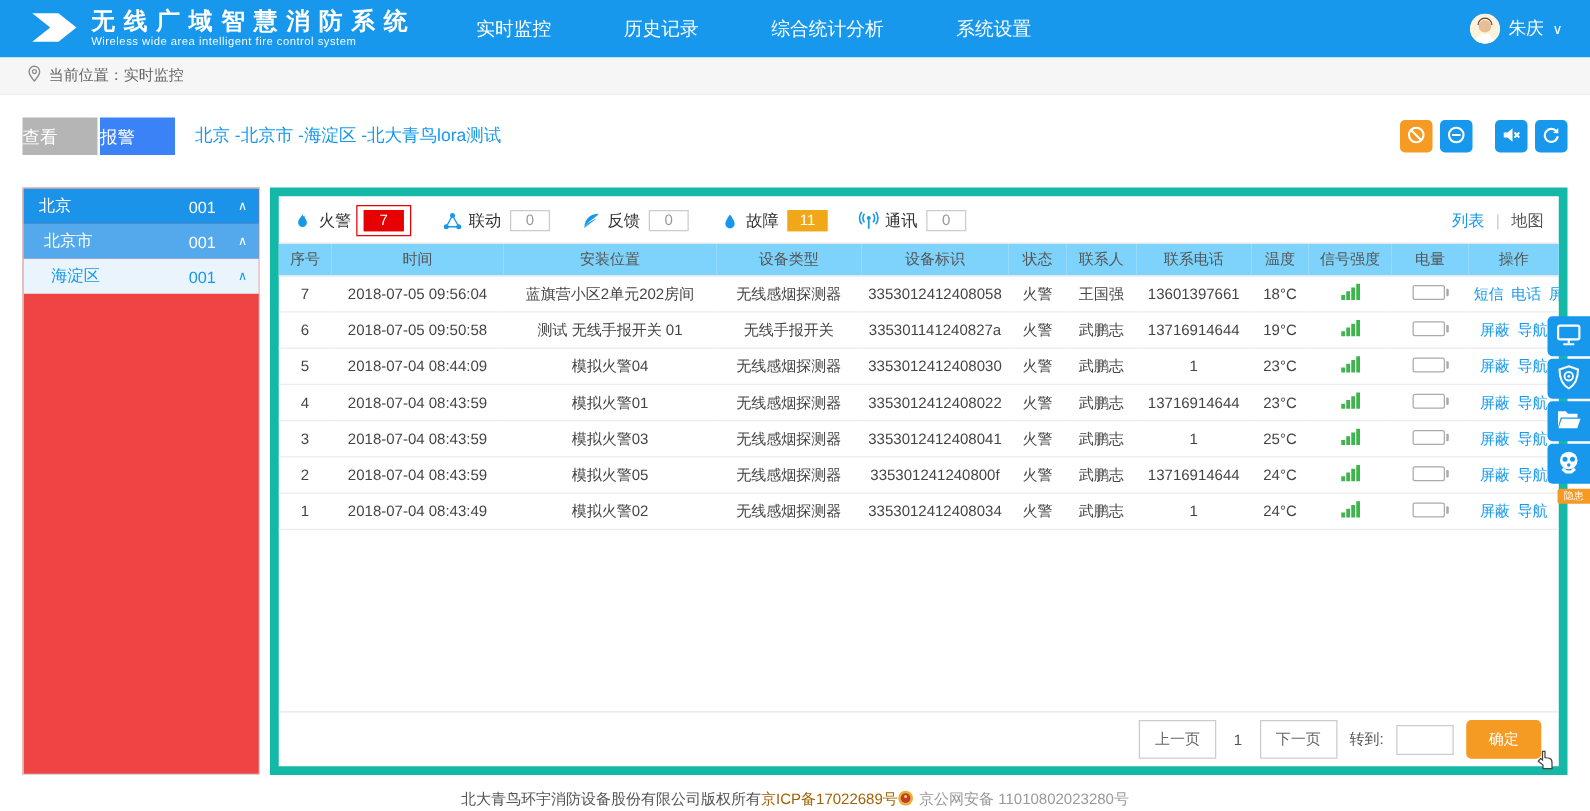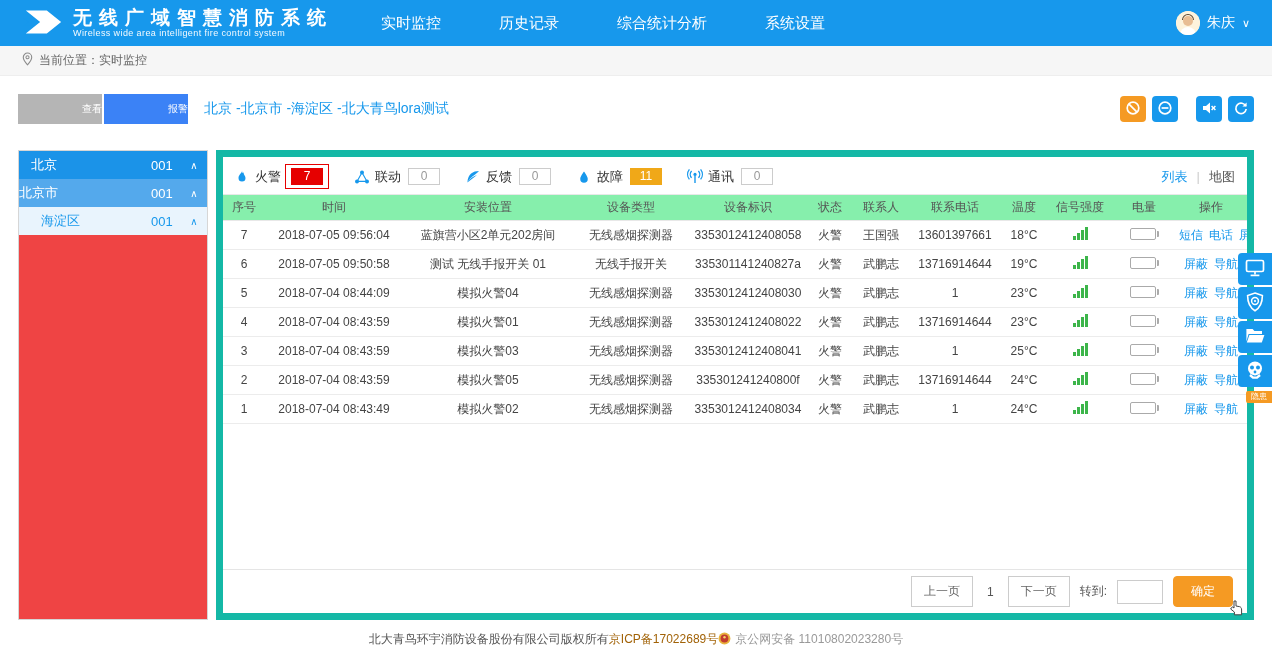--- a/index.html
+++ b/index.html
@@ -16,56 +16,56 @@
   .logo-text .t2 { font-size:9px; letter-spacing:0.4px; opacity:.95; white-space:nowrap; }
   .main-nav { display:flex; gap:58px; margin-left:48px; font-size:15px; }
   .main-nav .nav-item { cursor:pointer; white-space:nowrap; }
   .user-area { margin-left:auto; display:flex; align-items:center; gap:7px; font-size:14px; cursor:pointer; }
   .avatar { width:24px; height:24px; border-radius:50%; background:#fdf3dc; overflow:hidden; display:flex; align-items:center; justify-content:center; }
   .chev { font-size:11px; }
   
   .crumb-bar { height:30px; background:#f6f6f6; border-bottom:1px solid #eee; display:flex; align-items:center; padding:0 22px; color:#666; font-size:12px; gap:6px; }
   
   .tabs-row { margin:18px 18px 0; display:flex; align-items:center; height:30px; }
-  .tab { width:84px; height:30px; line-height:30px; text-align:right; font-size:10px; color:#fff; cursor:pointer; }
+  .tab { width:60px; height:30px; line-height:30px; text-align:left; font-size:14px; color:#fff; cursor:pointer; }
   .tab.gray { background:#b5b5b5; }
   .tab.active { background:#3b82f6; margin-left:2px; }
   .loc-path { color:#1798ec; font-size:14px; margin-left:16px; }
   .tool-btns { margin-left:auto; display:flex; gap:6px; }
   .tool-btn { width:26px; height:26px; border-radius:4px; background:#1798ec; display:flex; align-items:center; justify-content:center; cursor:pointer; }
   .tool-btn.orange { background:#f59a23; }
   .tool-btn.gap { margin-left:12px; }
   
   .main-row { display:flex; margin:26px 18px 0; gap:8px; height:470px; }
   .tree-panel { width:190px; border:1px solid #d6d6d6; background:#ef4444; }
   .tree-item { height:28px; display:flex; align-items:center; font-size:13px; cursor:pointer; }
   .tree-item .ti-label { flex:1; white-space:nowrap; }
   .tree-item .ti-count { width:30px; text-align:left; }
   .tree-item .ti-arrow { width:26px; text-align:center; font-size:10px; }
   .tree-item.lv1 { background:#1b93e8; color:#fff; padding-left:12px; }
-  .tree-item.lv2 { background:#54a9ec; color:#fff; }
+  .tree-item.lv2 { background:#54a9ec; color:#fff; padding-left:16px; }
   .tree-item.lv3 { background:#e9f4fd; color:#1798ec; padding-left:22px; }
   .tree-item.lv4 { background:#fff; color:#1798ec; padding-left:38px; }
   .table-panel { flex:1; border:7px solid #14b8a6; background:#fff; display:flex; flex-direction:column; }
   
   .panel-toolbar { display:flex; align-items:center; padding:7px 12px 5px 10px; }
   .filter-item { display:flex; align-items:center; margin-right:24px; font-size:13px; color:#333; cursor:pointer; }
   .filter-item .f-icon { width:18px; height:16px; margin-right:4px; display:flex; align-items:center; justify-content:center; }
   .badge { min-width:32px; height:17px; line-height:15px; text-align:center; border:1px solid #ccc; color:#999; background:#fff; font-size:12px; padding:0 4px; margin-left:7px; display:inline-block; }
   .badge.red { background:#e60000; border-color:#e60000; color:#fff; }
   .badge.orange { background:#f0a818; border-color:#f0a818; color:#fff; }
   .sel-box { border:1px solid #e60000; padding:3px 5px; margin-left:4px; display:inline-block; }
   .sel-box .badge { margin-left:0; }
   .view-switch { margin-left:auto; font-size:13px; white-space:nowrap; }
   .vs-list { color:#1798ec; cursor:pointer; }
   .vs-sep { color:#ccc; margin:0 9px; }
   .vs-map { color:#555; cursor:pointer; }
   
   table.data { width:100%; border-collapse:collapse; font-size:12px; table-layout:fixed; }
-  table.data th { height:26px; font-weight:normal; color:#555; background:#86efac; border-top:1px solid #e8e8e8; border-bottom:1px solid #e8e8e8; }
+  table.data th { height:26px; font-weight:normal; color:#555; background:#7dd3fc; border-top:1px solid #e8e8e8; border-bottom:1px solid #e8e8e8; }
   table.data td { height:29px; text-align:center; border-bottom:1px solid #ececec; color:#444; overflow:hidden; white-space:nowrap; }
   td.status { color:#ff9900; }
   .act-link { color:#1798ec; margin:0 3px; cursor:pointer; text-decoration:none; }
   
   .sig { display:inline-flex; align-items:flex-end; gap:1px; height:13px; }
   .sig i { width:3px; background:#3cb54a; display:inline-block; }
   .batt { display:inline-flex; align-items:center; }
   .batt .shell { width:26px; height:12px; border:1px solid #aaa; border-radius:2px; padding:1px; }
   .batt .fill { width:70%; height:100%; background:#3cb54a; border-radius:1px; }
   .batt .cap { width:2px; height:6px; background:#aaa; margin-left:1px; border-radius:0 1px 1px 0; }

